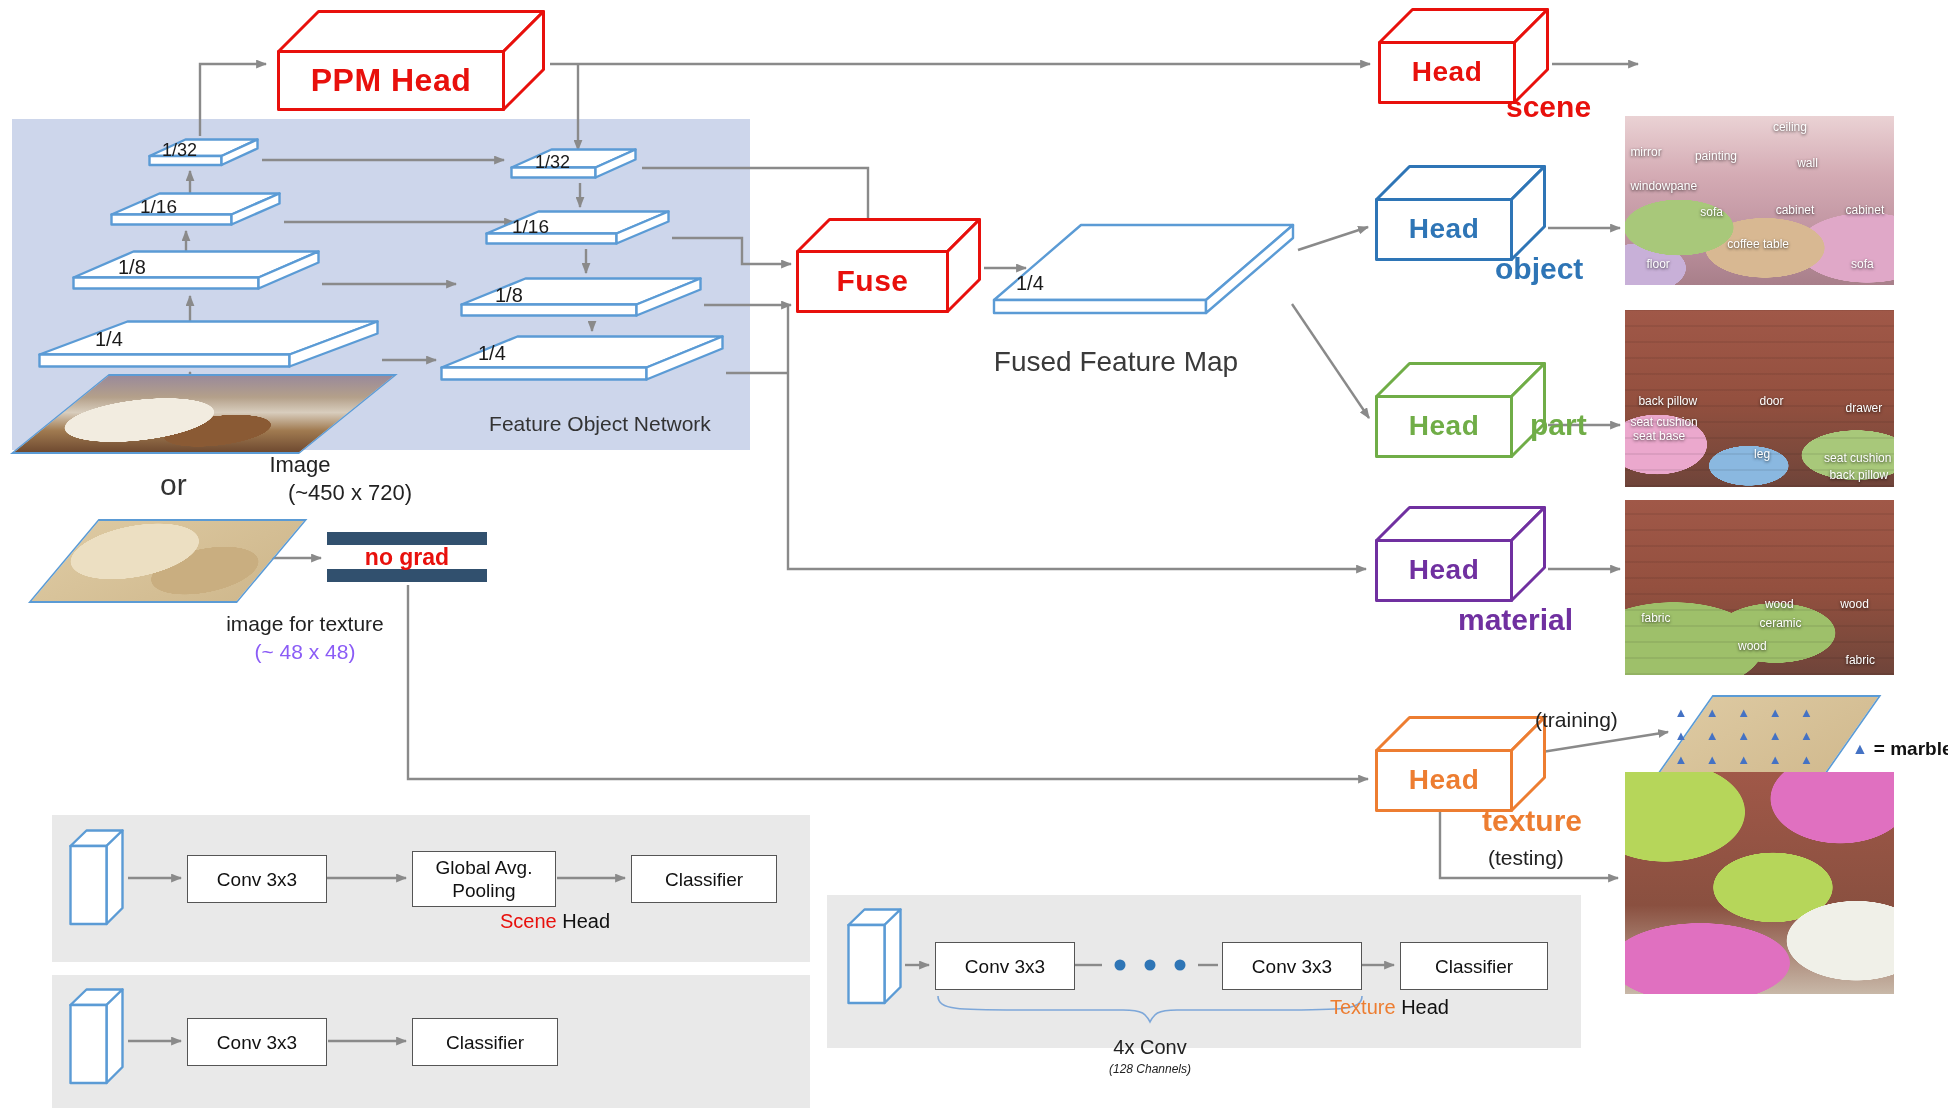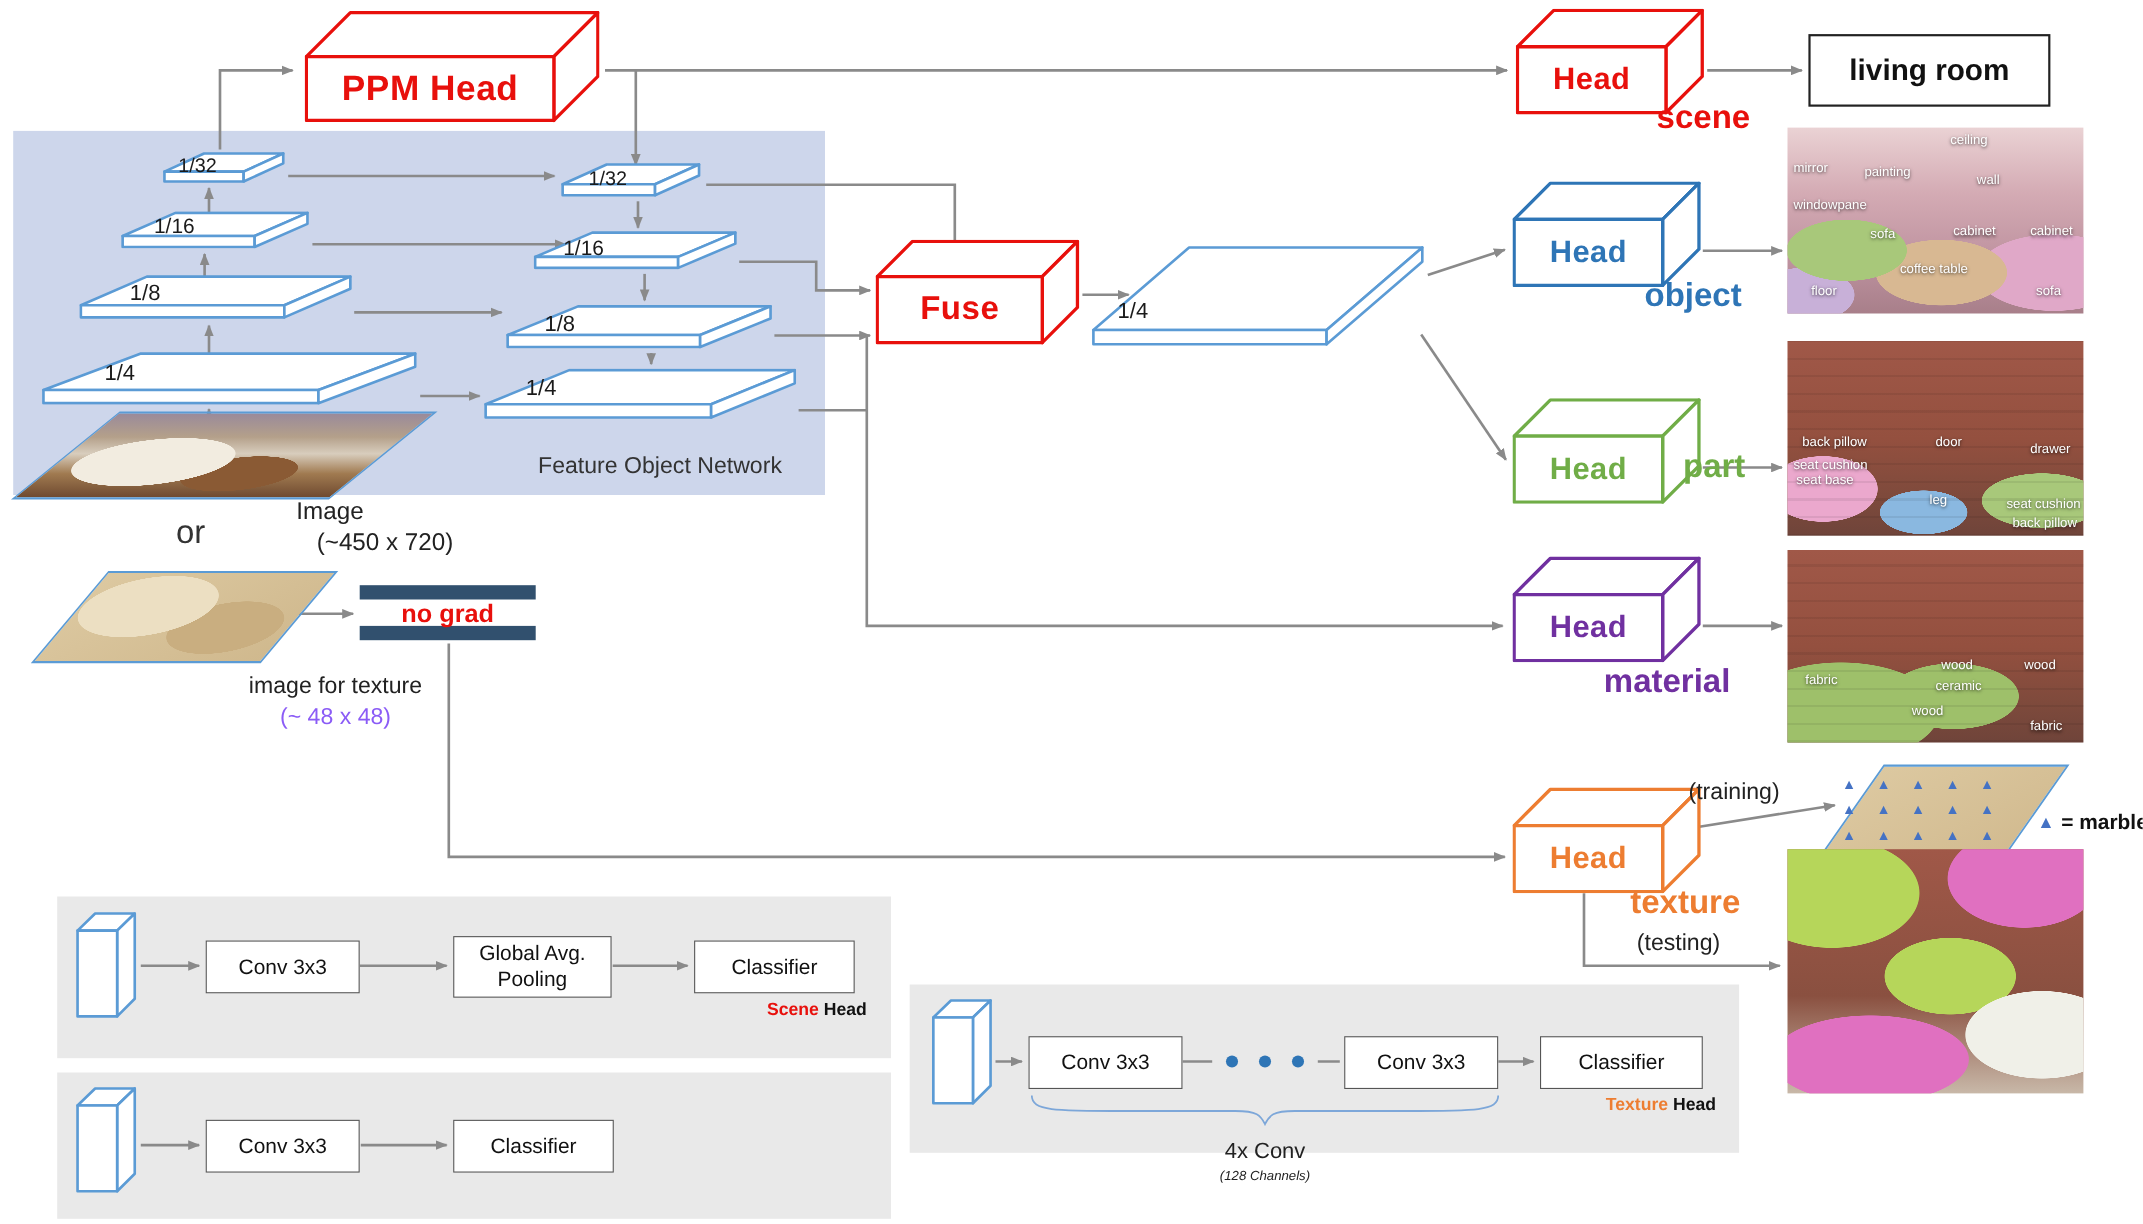--- a/index.html
+++ b/index.html
@@ -22,21 +22,21 @@
   .seg{position:absolute;overflow:hidden;z-index:3;}
   .seg span{position:absolute;color:#fff;font-size:12px;line-height:12px;
             text-shadow:0 1px 3px rgba(0,0,0,.75);white-space:nowrap;}
   .minibox{position:absolute;background:#fff;border:1.6px solid #555;display:flex;
            flex-direction:column;align-items:center;justify-content:center;
            font-size:19px;color:#111;z-index:3;text-align:center;line-height:23px;}
   .skew{position:absolute;transform-origin:0 100%;z-index:3;border:2px solid #5b9bd5;}
   .nograd-bar{position:absolute;background:#31506e;z-index:3;}
   .outbox{position:absolute;border:2.5px solid #222;display:flex;align-items:center;
           justify-content:center;font-weight:bold;font-size:27px;color:#111;z-index:3;background:#fff;}
-  .ptitle{position:absolute;font-weight:bold;font-size:16px;text-align:right;z-index:4;white-space:nowrap;}
+  .ptitle{position:absolute;font-weight:normal;font-size:20px;z-index:4;white-space:nowrap;}
   .tri-grid{position:absolute;inset:4px;transform:skewX(35deg);transform-origin:0 100%;
             display:grid;grid-template-columns:repeat(5,1fr);align-items:center;justify-items:center;}
   .tri-grid span{color:#4472c4;font-size:13px;}
   .legend{position:absolute;z-index:4;display:flex;align-items:center;gap:6px;white-space:nowrap;}
   .c-red{color:#e8100c}.c-blue{color:#2e75b6}.c-green{color:#70ad47}
   .c-purple{color:#7030a0}.c-orange{color:#ed7d31}
 </style>
 </head>
 <body>
 
@@ -196,31 +196,31 @@
     </svg>
     <span class="head-label c-red" style="left:1px;top:33px;width:151px;height:60px;font-size:30px">Fuse</span>
   </div>
 
   <svg class="slab abs lay" style="left:990px;top:222px" width="310" height="96">
     <polygon points="4,78 91,3 303,3 216,78"></polygon>
     <polygon points="4,78 216,78 216,91 4,91"></polygon>
     <polygon points="216,78 303,3 303,16 216,91"></polygon>
   </svg>
   <span class="scale-label" style="left:1016px;top:272px;font-size:20px">1/4</span>
+  <span class="cap" style="left:946px;top:346px;width:340px;text-align:center;font-size:28px;color:#3a3a3a">Fused Feature Map</span>
 
   <div class="abs lay" style="left:1378px;top:8px;width:172px;height:96px">
     <svg class="box3" width="172" height="96" style="position:absolute;left:0;top:0">
       <polygon points="1.5,34.5 34.5,1.5 169.5,1.5 136.5,34.5" stroke="#e8100c"></polygon>
       <polygon points="136.5,34.5 169.5,1.5 169.5,61.5 136.5,94.5" stroke="#e8100c"></polygon>
       <polygon points="1.5,34.5 136.5,34.5 136.5,94.5 1.5,94.5" stroke="#e8100c"></polygon>
     </svg>
     <span class="head-label c-red" style="left:1px;top:34px;width:136px;height:60px">Head</span>
   </div>
   <span class="tag c-red" style="left:1506px;top:90px">scene</span>
-  <div class="outbox" style="left:1644px;top:31px;width:216px;height:62px">living room</div>
 
   <div class="abs lay" style="left:1375px;top:165px;width:172px;height:96px">
     <svg class="box3" width="172" height="96" style="position:absolute;left:0;top:0">
       <polygon points="1.5,34.5 34.5,1.5 169.5,1.5 136.5,34.5" stroke="#2e75b6"></polygon>
       <polygon points="136.5,34.5 169.5,1.5 169.5,61.5 136.5,94.5" stroke="#2e75b6"></polygon>
       <polygon points="1.5,34.5 136.5,34.5 136.5,94.5 1.5,94.5" stroke="#2e75b6"></polygon>
     </svg>
     <span class="head-label c-blue" style="left:1px;top:34px;width:136px;height:60px">Head</span>
   </div>
   <span class="tag c-blue" style="left:1495px;top:252px">object</span>

